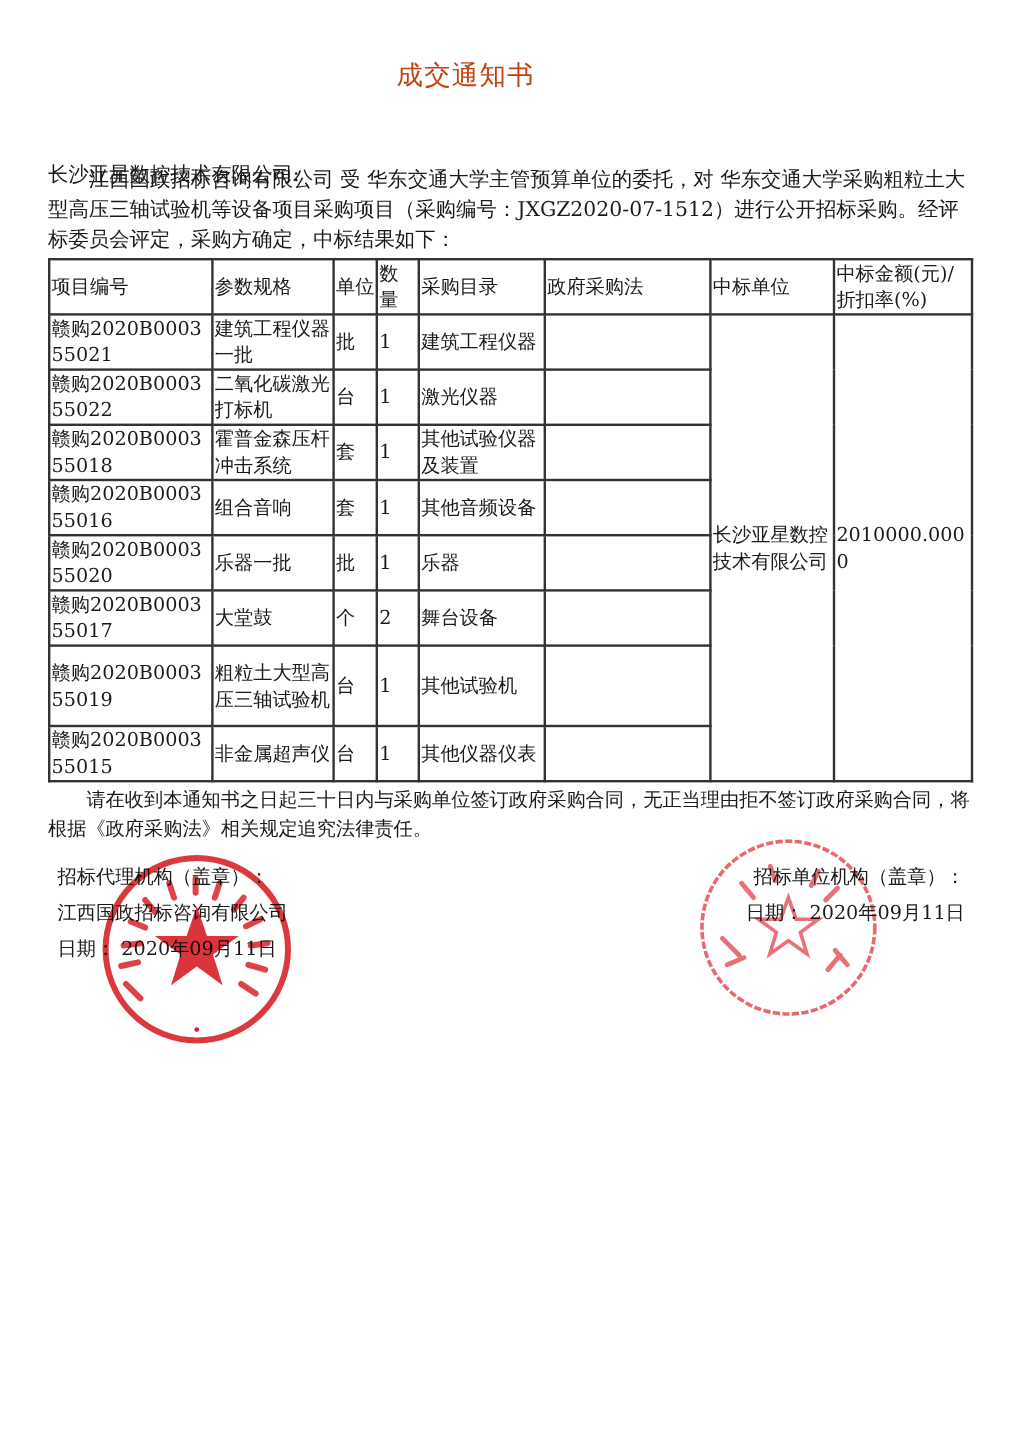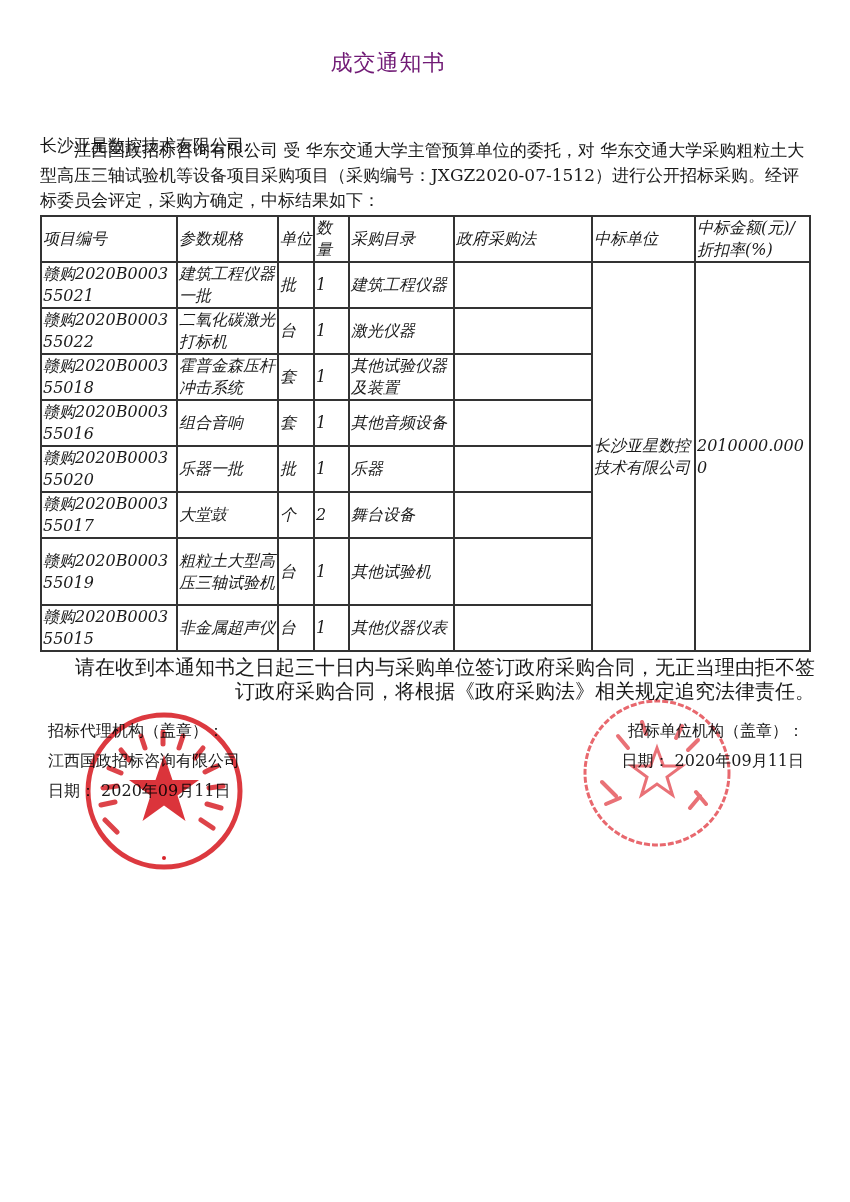--- a/index.html
+++ b/index.html
@@ -14,59 +14,57 @@
       overflow: hidden;
       font-family: "DejaVu Serif", "Liberation Serif", serif;
       color: #1a1a1a;
     }
     .abs { position: absolute; }
     .title {
       left: 0; width: 776px; top: 48px;
       text-align: center;
       font-size: 22px;
       letter-spacing: 1px;
-      color: #701a75;
+      color: #c2410c;
     }
     .addressee {
       left: 40px; top: 98px;
       font-size: 17px;
       margin-top: 36px;
     }
     .intro {
       left: 40px; top: 138px; width: 775px;
       font-size: 17px;
       line-height: 25px;
       text-indent: 34px;
     }
     table.results {
       position: absolute;
       left: 40px; top: 215px;
       border-collapse: collapse;
       font-size: 16px;
       line-height: 22px;
       table-layout: fixed;
-      font-style: italic;
     }
     table.results td, table.results th {
       border: 2px solid #333;
       padding: 0 1px;
       vertical-align: middle;
       text-align: left;
       font-weight: normal;
       overflow: hidden;
       word-break: break-all;
     }
     table.results th { height: 44px; }
     .code-cell { white-space: normal; }
     .closing {
       left: 40px; top: 655px; width: 775px;
-      font-size: 20px;
+      font-size: 16px;
       line-height: 24px;
       text-indent: 32px;
-      text-align: right;
     }
     .sig-left {
       left: 48px; top: 716px;
       font-size: 16px;
       line-height: 30px;
     }
     .sig-right {
       right: 46px; top: 716px;
       font-size: 16px;
       line-height: 30px;

